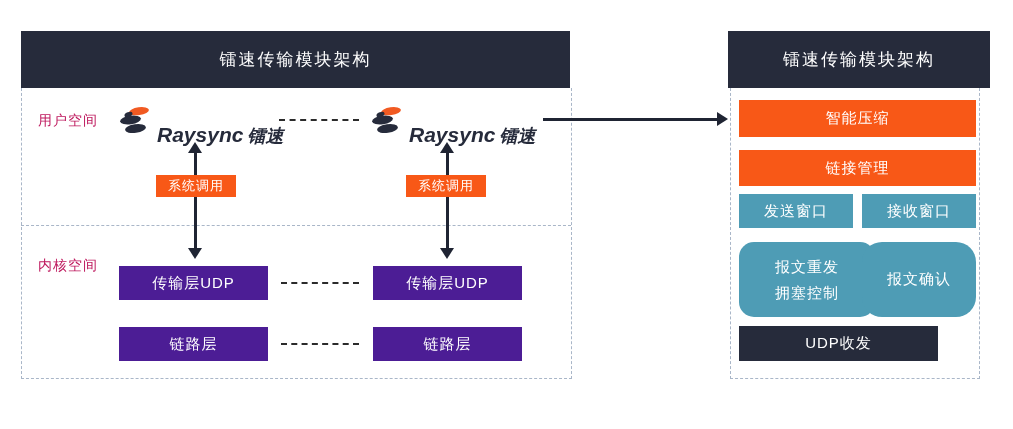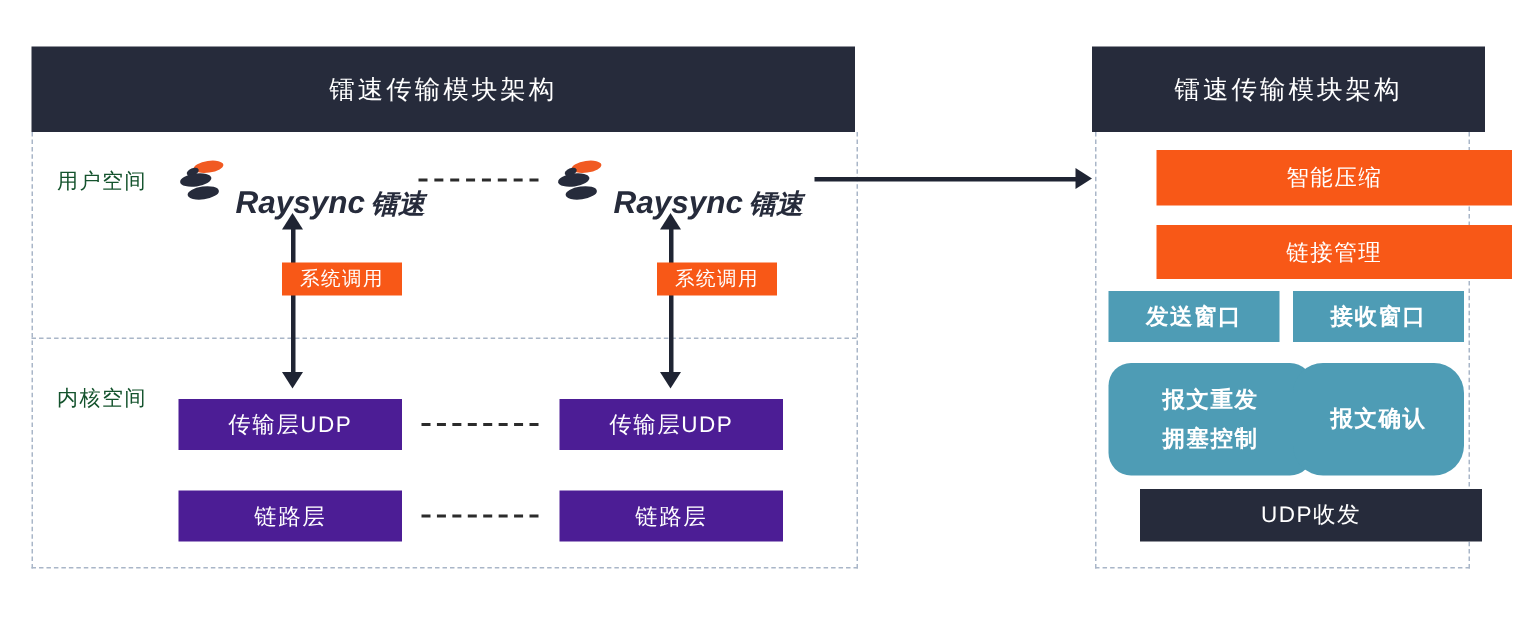--- a/index.html
+++ b/index.html
@@ -16,21 +16,21 @@
   .panel-body{
     position:absolute;
     border-left:1px dashed #A9B6C8;
     border-right:1px dashed #A9B6C8;
     border-bottom:1px dashed #A9B6C8;
   }
   .space-divider{
     position:absolute;border-top:1px dashed #A9B6C8;height:0;
   }
   .space-label{
-    position:absolute;color:#14532d;font-size:14px;letter-spacing:1px;text-align:center;
+    position:absolute;color:#be185d;font-size:14px;letter-spacing:1px;text-align:center;
   }
   
   .logo{position:absolute;display:flex;align-items:center;gap:7px;height:30px;justify-content:space-between;}
   .logo-mark{width:31px;height:28px;flex:0 0 auto;}
   .logo-text{display:flex;align-items:baseline;font-style:italic;font-weight:bold;color:#262B3B;}
   .logo-en{font-size:21px;letter-spacing:0px;}
   .logo-cn{font-size:18px;margin-left:4px;margin-top:32px;}
   
   .dash-connector{position:absolute;height:0;border-top:2px dashed #2B2B2B;}
   .harrow-line{position:absolute;height:3px;background:#1F2433;}
@@ -42,22 +42,22 @@
     border-left:7px solid transparent;border-right:7px solid transparent;
     border-bottom:11px solid #1F2433;}
   .tri-down{position:absolute;width:0;height:0;
     border-left:7px solid transparent;border-right:7px solid transparent;
     border-top:11px solid #1F2433;}
   
   .box{
     position:absolute;color:#ffffff;display:flex;align-items:center;justify-content:center;
     text-align:center;font-size:15px;letter-spacing:1px;
   }
-  .box.orange{background:#F85817;margin-left:32px;}
-  .box.teal{background:#4E9CB5;font-weight:bold;}
+  .box.orange{background:#F85817;}
+  .box.teal{background:#4E9CB5;}
   .box.gray{background:#4c1d95;}
   .box.navy{background:#262B3B;}
   .box.small{font-size:13px;letter-spacing:1px;z-index:2;}
   .box .two-line{line-height:26px;}
 </style>
 </head>
 <body>
 
 <div class="canvas">
 
@@ -136,15 +136,15 @@
   <div class="box teal" style="left:862px;top:194px;width:114px;height:34px;">接收窗口</div>
 
   <div class="box teal" style="left:739px;top:242px;width:136px;height:75px;border-radius:15px;">
     <span class="two-line">
       <span>报文重发</span><br>
       <span>拥塞控制</span>
     </span>
   </div>
   <div class="box teal" style="left:862px;top:242px;width:114px;height:75px;border-radius:20px;">报文确认</div>
 
-  <div class="box navy" style="left:739px;top:326px;width:228px;height:35px;margin-left:21px;">UDP收发</div>
+  <div class="box navy" style="left:739px;top:326px;width:199px;height:35px;">UDP收发</div>
 
 </div>
 
 </body></html>

